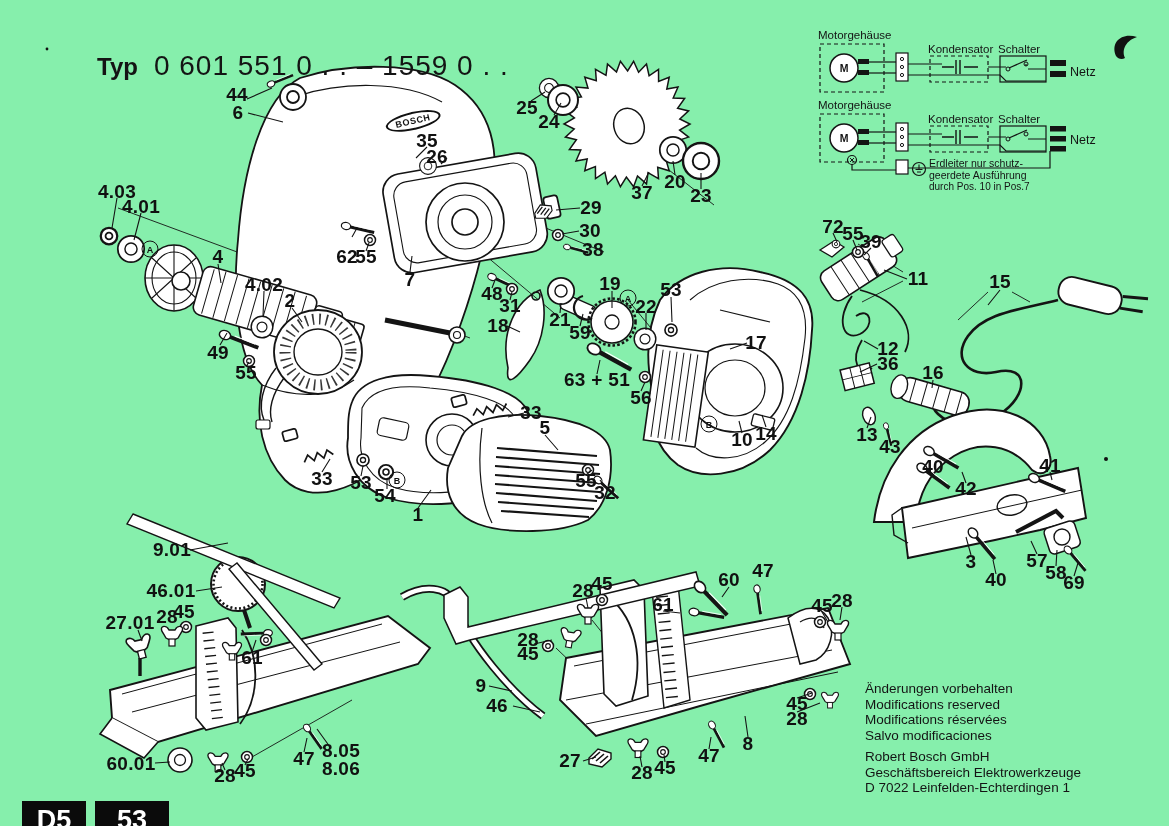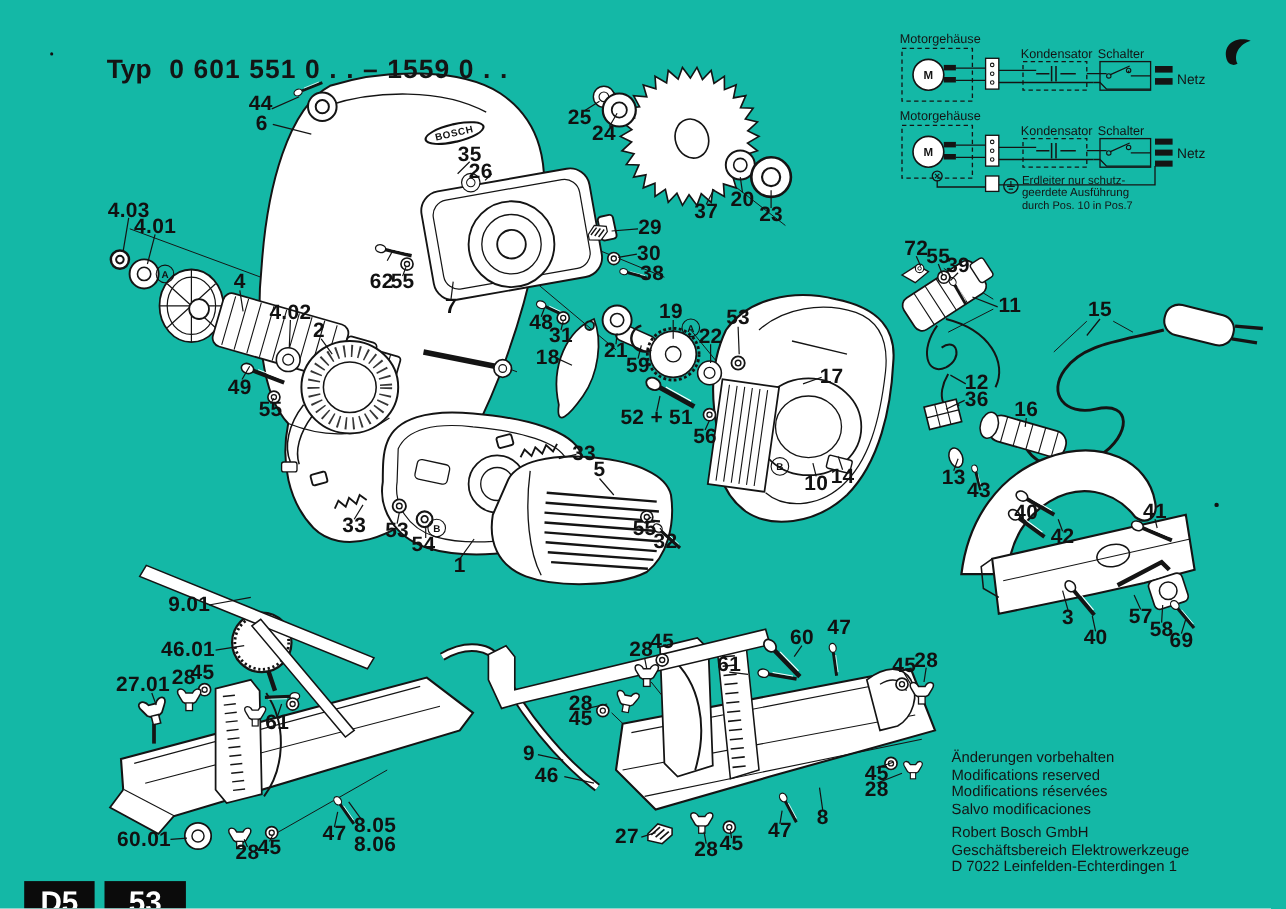--- a/index.html
+++ b/index.html
@@ -1,28 +1,28 @@
 <!DOCTYPE html>
 <html><head>
 <meta charset="utf-8">
 <style>
   html,body{margin:0;padding:0;background:#e8e8e8;}
-  .page{position:relative;width:1169px;height:826px;background:#14b8a6;overflow:hidden;
+  .page{position:relative;width:1169px;height:826px;background:#86efac;overflow:hidden;
         font-family:"Liberation Sans", sans-serif;color:#141414;}
   svg{position:absolute;left:0;top:0;}
   .art{z-index:1;}
   .labels{position:absolute;left:0;top:0;width:100%;height:100%;z-index:3;}
   .plabel{position:absolute;transform:translate(-50%,-50%);font-weight:bold;font-size:19px;
           white-space:pre;letter-spacing:0.3px;color:#111;}
   .plabel.circled{font-size:9px;width:15px;height:15px;border:1.5px solid #111;border-radius:50%;
           display:flex;align-items:center;justify-content:center;letter-spacing:0;}
   .titleblock{position:absolute;left:97px;top:36px;z-index:4;}
   .titleline{display:flex;align-items:baseline;gap:16px;margin-top:14px;}
   .typ{font-size:24px;font-weight:bold;}
-  .typnum{font-size:24px;font-weight:bold;letter-spacing:1px;}
+  .typnum{font-size:28px;font-weight:normal;letter-spacing:1px;}
   .stand{font-size:15px;margin-top:3px;letter-spacing:0.4px;}
   .bosch-oval{position:absolute;left:413px;top:121px;z-index:4;border:2px solid #111;border-radius:50%;
           padding:2px 8px;font-size:9px;font-weight:bold;letter-spacing:0.6px;
           transform:translate(-50%,-50%) rotate(-13deg);color:#111;}
   .schematic{z-index:4;}
   .footer{position:absolute;left:865px;top:681px;z-index:4;font-size:13.5px;line-height:15.5px;}
   .footer .company{margin-top:6px;}
   .badge{position:absolute;left:22px;top:801px;z-index:5;display:flex;gap:9px;}
   .badge .blk{background:#0b0b0b;color:#fff;font-weight:bold;font-size:27px;
           height:25px;overflow:hidden;display:flex;justify-content:center;}
@@ -457,21 +457,21 @@
       <div class="plabel" style="left: 218px; top: 353px;">49</div>
       <div class="plabel" style="left: 246px; top: 373px;">55</div>
       <div class="plabel" style="left: 492px; top: 294px;">48</div>
       <div class="plabel" style="left: 510px; top: 306px;">31</div>
       <div class="plabel" style="left: 498px; top: 326px;">18</div>
       <div class="plabel" style="left: 560px; top: 320px;">21</div>
       <div class="plabel" style="left: 580px; top: 333px;">59</div>
       <div class="plabel" style="left: 610px; top: 284px;">19</div>
       <div class="plabel" style="left: 646px; top: 307px;">22</div>
       <div class="plabel" style="left: 671px; top: 290px;">53</div>
-      <div class="plabel" style="left: 597px; top: 380px;">52 + 51</div>
+      <div class="plabel" style="left: 597px; top: 380px;">63 + 51</div>
       <div class="plabel" style="left: 641px; top: 398px;">56</div>
       <div class="plabel" style="left: 756px; top: 343px;">17</div>
       <div class="plabel" style="left: 742px; top: 440px;">10</div>
       <div class="plabel" style="left: 766px; top: 434px;">14</div>
       <div class="plabel" style="left: 833px; top: 227px;">72</div>
       <div class="plabel" style="left: 853px; top: 234px;">55</div>
       <div class="plabel" style="left: 871px; top: 242px;">39</div>
       <div class="plabel" style="left: 918px; top: 279px;">11</div>
       <div class="plabel" style="left: 1000px; top: 282px;">15</div>
       <div class="plabel" style="left: 888px; top: 349px;">12</div>

